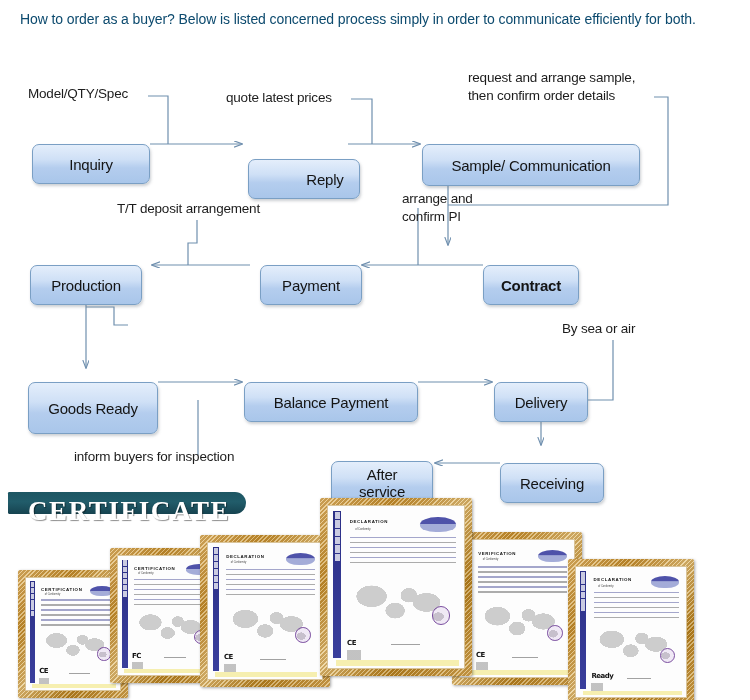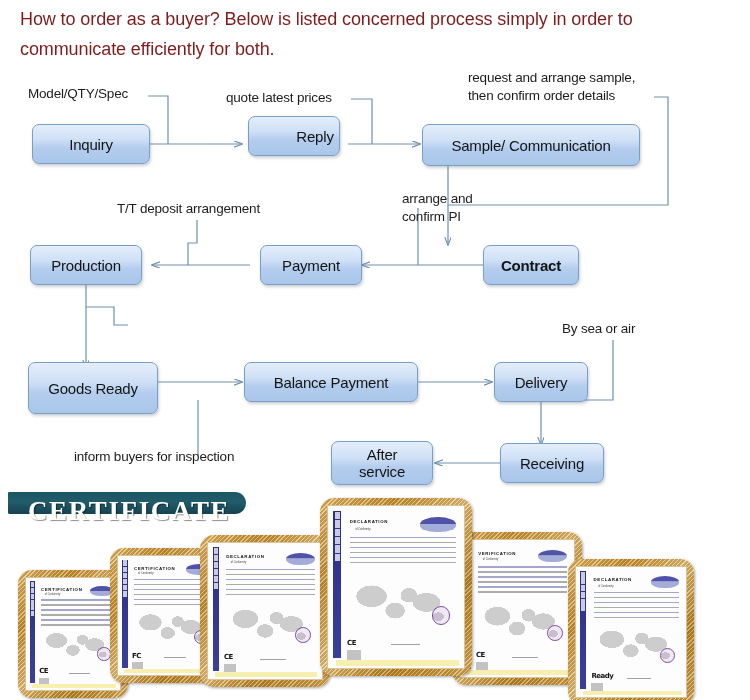--- a/index.html
+++ b/index.html
@@ -6,40 +6,41 @@
   body{
     width:750px;height:700px;position:relative;overflow:hidden;
     font-family:"Liberation Sans","DejaVu Sans",sans-serif;
     color:#1a1a1a;
   }
   #root{position:absolute;left:0;top:0;width:750px;height:700px;}
 
   
   .intro{
     position:absolute;left:20px;top:4px;width:700px;
-    font-size:18px;line-height:30px;color:#7f1d1d;
+    font-size:14px;line-height:30px;color:#0c4a6e;
     letter-spacing:-0.1px;
   }
 
   
   .flow{position:absolute;left:0;top:60px;width:750px;height:425px;}
 
   .node{
     position:absolute;
     box-sizing:border-box;
     border:1px solid #7a9fc4;
     border-radius:7px;
     background:linear-gradient(to bottom,#e4eefb 0%,#cfe0f6 38%,#b4cdee 60%,#a9c6ea 100%);
     box-shadow:1px 2px 3px rgba(120,130,140,0.38);
     display:flex;align-items:center;justify-content:center;
     text-align:center;
     font-size:15px;line-height:17px;
     color:#141414;
     letter-spacing:-0.2px;
     padding:0 6px;
+    margin-top:20px;
   }
 
   .lbl{
     position:absolute;
     font-size:13.5px;line-height:18px;
     color:#1c1c1c;
     white-space:pre-line;
     letter-spacing:-0.2px;
   }
 
@@ -58,21 +59,21 @@
     font-size:27px;font-weight:bold;color:#ffffff;
     letter-spacing:1.6px;
     text-shadow:1px 1px 1px rgba(0,0,0,0.45);
   }
 
   
   .certs{position:absolute;left:0;top:485px;width:750px;height:215px;}
   .frame{
     position:absolute;
     box-sizing:border-box;
-    border-radius:14px;
+    border-radius:2px;
     background:
       repeating-linear-gradient(135deg,
         rgba(255,255,255,0.35) 0px, rgba(255,255,255,0.35) 1px,
         rgba(120,70,10,0.25) 1px, rgba(120,70,10,0.25) 3px),
       linear-gradient(to bottom right,#e6bd6e 0%,#c8932f 25%,#e8c77e 48%,#b8841f 72%,#d8ac55 100%);
     box-shadow:1px 1px 3px rgba(0,0,0,0.35);
     padding:7px;
   }
   .mat{
     width:100%;height:100%;box-sizing:border-box;
@@ -194,21 +195,21 @@
         <path d="M541,340 L541,385" marker-end="url(#ah)"></path>
 
         <path d="M500,403 L435,403" marker-end="url(#ah)"></path>
       </g>
     </svg>
 
     <div class="node" style="left:32px;top:64px;width:118px;height:40px;">
       <span>Inquiry</span>
     </div>
 
-    <div class="node" style="left:248px;top:56px;width:92px;height:40px;padding-left:48px;">
+    <div class="node" style="left:248px;top:79px;width:112px;height:40px;padding-left:48px;">
       <span>Reply</span>
     </div>
 
     <div class="node" style="left:422px;top:64px;width:218px;height:42px;">
       <span>Sample/ Communication</span>
     </div>
 
     <div class="node" style="left:483px;top:185px;width:96px;height:40px;font-weight:bold;">
       <span>Contract</span>
     </div>

